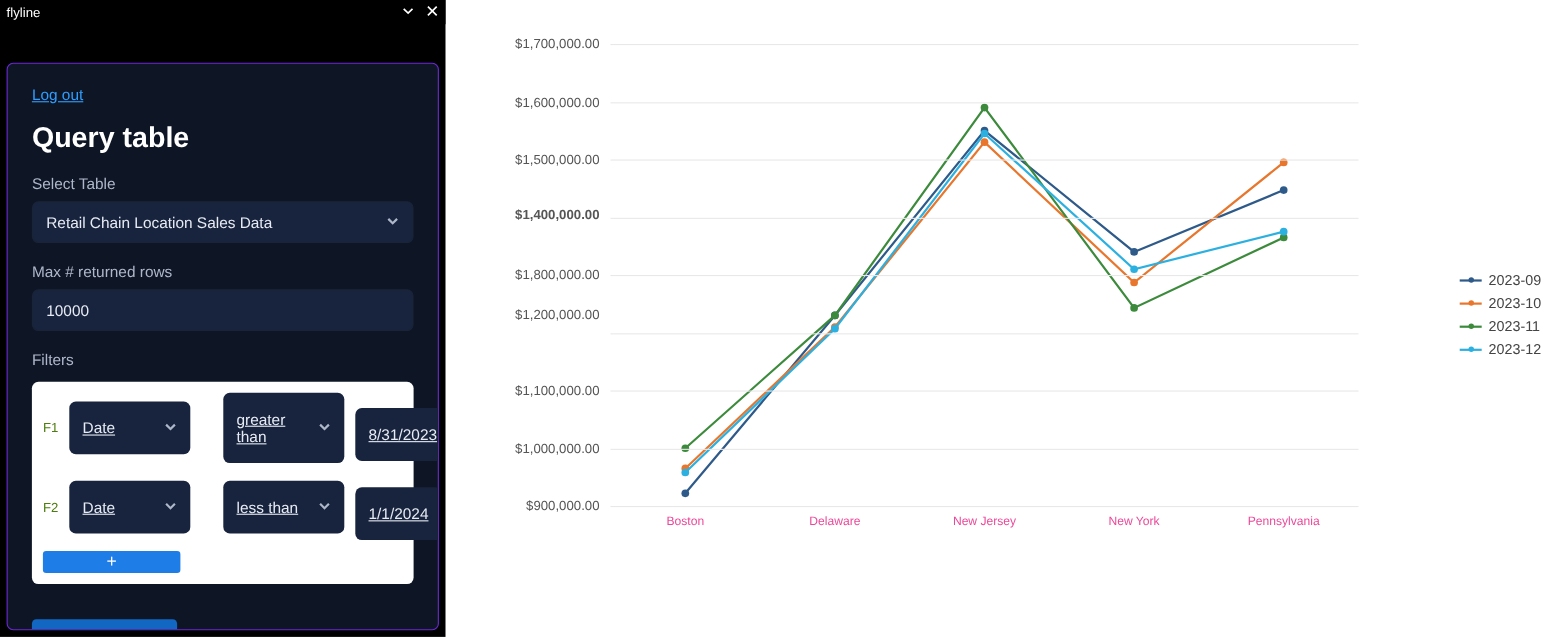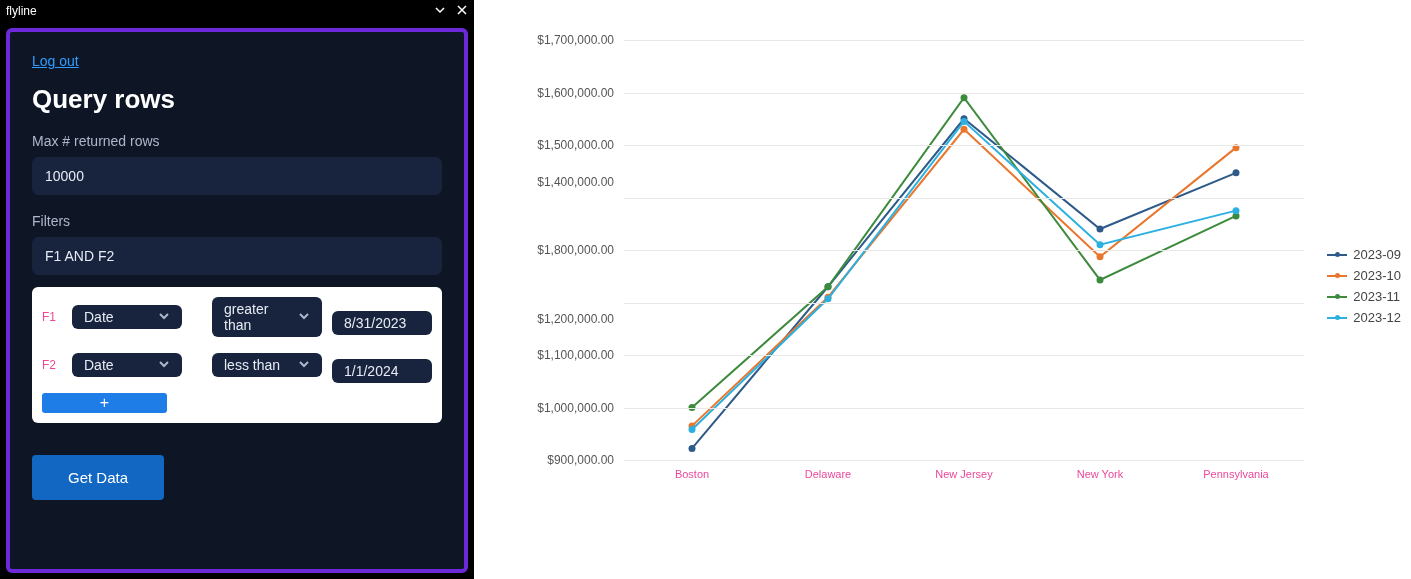--- a/index.html
+++ b/index.html
@@ -5,43 +5,44 @@
   * { box-sizing: border-box; margin: 0; padding: 0; }
   body {
     font-family: -apple-system, BlinkMacSystemFont, "Segoe UI", Arial, sans-serif;
     background: #fff;
     display: flex;
     width: 1411px;
     height: 579px;
     overflow: hidden;
   }
   .panel {
-    width: 474px;
+    width: 405px;
     height: 579px;
     background: #000;
     display: flex;
     flex-direction: column;
+    gap: 29px;
   }
   .titlebar {
     height: 22px;
     background: #000;
     color: #fff;
     display: flex;
     align-items: center;
     justify-content: space-between;
     padding: 0 6px;
     font-size: 12px;
   }
   .titlebar .tb-right { display: flex; gap: 10px; }
   .titlebar svg { width: 12px; height: 12px; stroke: #fff; stroke-width: 1.5; fill: none; }
   .panel-inner {
     margin: 6px;
     flex: 1;
     background: #0e1626;
-    border: 4px solid #6d28d9;
+    border: 1px solid #6d28d9;
     border-radius: 6px;
     padding: 20px 22px;
     color: #cfd6e4;
     overflow: hidden;
   }
   .logout {
     color: #2f9dff;
     text-decoration: underline;
     font-size: 14px;
     cursor: pointer;
@@ -85,32 +86,33 @@
     margin-top: 12px;
   }
   .filter-row {
     display: flex;
     align-items: center;
     gap: 10px;
     margin-bottom: 10px;
   }
   .filter-row .tag {
     width: 20px;
-    color: #ec4899;
+    color: #4d7c0f;
     font-size: 12px;
   }
   .filter-row .sel, .filter-row .dateval {
     background: #18243d;
     border-radius: 6px;
-    padding: 4px 12px;
+    padding: 16px 12px;
     color: #e6ebf4;
     font-size: 14px;
     display: flex;
     align-items: center;
     justify-content: space-between;
+    text-decoration: underline;
   }
   .filter-row .sel { flex: 0 0 110px; }
   .filter-row .sel.op { flex: 0 0 110px; margin-left: 20px; }
   .filter-row .dateval { flex: 1; margin-top: 12px; }
   .add-filter {
     background: #1f7de8;
     color: #fff;
     border: none;
     border-radius: 3px;
     width: 125px;
@@ -235,35 +237,41 @@
       <span><svg viewBox="0 0 12 12">
             <path d="M2 4 L6 8 L10 4"></path>
           </svg></span>
       <span><svg viewBox="0 0 12 12">
             <path d="M2 2 L10 10 M10 2 L2 10"></path>
           </svg></span>
     </div>
   </div>
   <div class="panel-inner">
     <a class="logout">Log out</a>
-    <div class="h1">Query rows</div>
-
+    <div class="h1">Query table</div>
+
+    <div class="section">
+      <div class="label">Select Table</div>
+      <div class="select-like">
+        <span>Retail Chain Location Sales Data</span>
+        <span class="chev"><svg viewBox="0 0 12 12">
+              <path d="M2 4 L6 8 L10 4"></path>
+            </svg></span>
+      </div>
+    </div>
 
     <div class="section">
       <div class="label">Max # returned rows</div>
       <div class="field">
         <input value="10000" style="">
       </div>
     </div>
 
     <div class="section">
       <div class="label">Filters</div>
-      <div class="field">
-        <input value="F1 AND F2" style="">
-      </div>
 
       <div class="filters-box">
         <div class="filter-row">
           <div class="tag">F1</div>
           <div class="sel">
             <span>Date</span>
             <span class="chev"><svg viewBox="0 0 12 12">
                   <path d="M2 4 L6 8 L10 4"></path>
                 </svg></span>
           </div>
@@ -302,23 +310,23 @@
     <button class="get-data">Get Data</button>
   </div>
 </div>
 
 <div class="chart-area">
   <div class="chart">
     <div class="y-axis" id="y-axis">
         <div class="y-tick" style="top: 420px;">$900,000.00</div>
         <div class="y-tick" style="top: 367.5px;">$1,000,000.00</div>
         <div class="y-tick" style="top: 315px;">$1,100,000.00</div>
-        <div class="y-tick" style="top: 279px;">$1,200,000.00</div>
+        <div class="y-tick" style="top: 246px;">$1,200,000.00</div>
         <div class="y-tick" style="top: 210px;">$1,800,000.00</div>
-        <div class="y-tick" style="top: 142px;">$1,400,000.00</div>
+        <div class="y-tick" style="top: 155px; font-weight: bold;">$1,400,000.00</div>
         <div class="y-tick" style="top: 105px;">$1,500,000.00</div>
         <div class="y-tick" style="top: 52.5px;">$1,600,000.00</div>
         <div class="y-tick" style="top: 0px;">$1,700,000.00</div>
       </div>
     <div class="plot" id="plot">
       <svg class="lines" id="lines">
           <path d="M68 408.45 L204 246.75 L340 78.75 L475.99999999999994 188.99999999999997 L612 132.825 " stroke="#2e5a8a" stroke-width="2" fill="none"></path>
           <circle cx="68" cy="408.45" r="3.5" fill="#2e5a8a"></circle>
           <circle cx="204" cy="246.75" r="3.5" fill="#2e5a8a"></circle>
           <circle cx="340" cy="78.75" r="3.5" fill="#2e5a8a"></circle>

